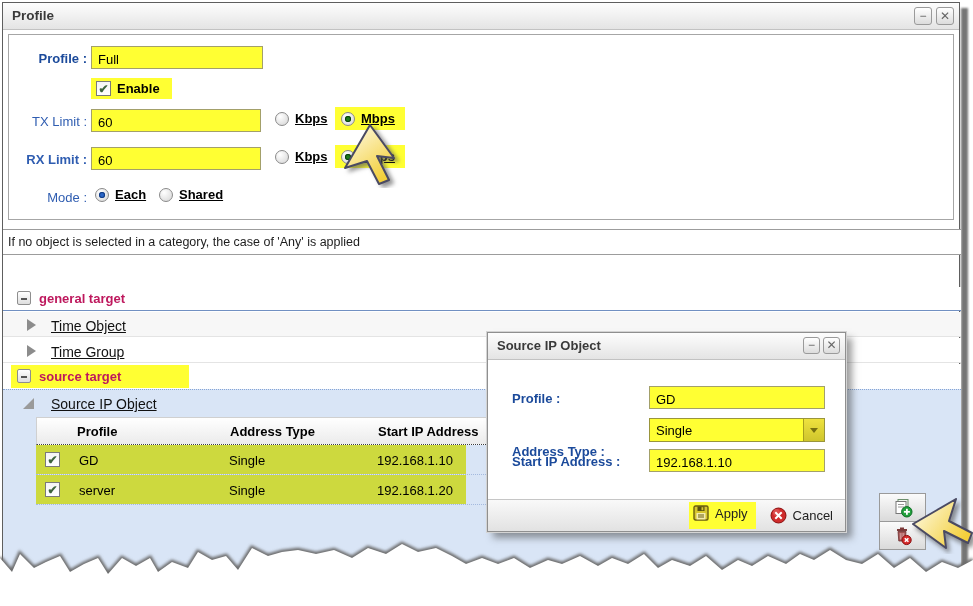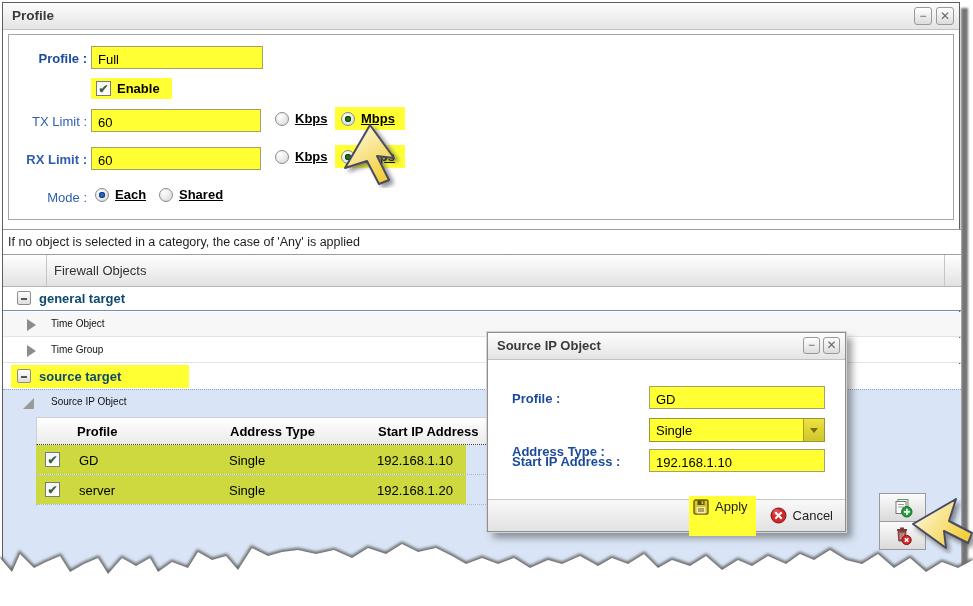--- a/index.html
+++ b/index.html
@@ -55,22 +55,22 @@
   .fwheader .div2 { position:absolute; left:941px; top:0; width:1px; height:100%; background:#c6c6c6; }
 
   
   .trow1 { position:absolute; left:0; width:958px; }
   .minusbox { position:absolute; width:14px; height:14px; border:1px solid #8e8e8e; border-radius:2px;
               background:linear-gradient(#ffffff,#dedede); }
   .minusbox::after { content:""; position:absolute; left:3px; top:6px; width:6px; height:2px; background:#555; }
   .tri-r { position:absolute; width:0; height:0; border-left:9px solid #8c8c8c;
            border-top:6px solid transparent; border-bottom:6px solid transparent; }
   .tri-d { position:absolute; width:0; height:0; border-bottom:11px solid #9a9a9a; border-left:11px solid transparent; }
-  .grp-label { position:absolute; font-size:13px; font-weight:bold; color:#0c4a6e; }
-  .item-label { position:absolute; font-size:10px; color:#111; }
+  .grp-label { position:absolute; font-size:13px; font-weight:bold; color:#be185d; }
+  .item-label { position:absolute; font-size:14px; color:#111;text-decoration:underline; }
   .ylhl { position:absolute; background:#ffff33; }
 
   
   .bluepanel { position:absolute; left:0; top:386px; width:958px; height:190px;
                background:#d9e5f6; border-top:1px dotted #86a5d6; }
 
   
   .tbl { position:absolute; left:33px; top:27px; width:454px; }
   .tbl-head { position:relative; height:28px; background:linear-gradient(#ffffff,#ebebeb);
               border:1px solid #d0d0d0; border-bottom:1px dotted #3c3c3c; }
@@ -103,21 +103,21 @@
              border:1px solid #9a953c; font-size:13px; padding:4px 0 0 6px; }
   .selarrow { position:absolute; right:0; top:0; width:21px; height:22px;
               background:linear-gradient(#eee23f,#cfc52c); border-left:1px solid #a89f1f;
               display:flex; align-items:center; justify-content:center; }
   .selarrow::after { content:""; width:0; height:0; border-top:5px solid #77700f;
                      border-left:4px solid transparent; border-right:4px solid transparent; }
   .pfooter { position:absolute; left:0; bottom:0; width:100%; height:32px;
              background:linear-gradient(#f9f9f9,#e2e2e2); border-top:1px solid #c6c6c6;
              display:flex; align-items:center; justify-content:flex-end; padding-right:12px; gap:14px; }
   .footbtn { display:flex; align-items:center; gap:6px; cursor:pointer; font-size:13px; color:#222; }
-  .footbtn.apply { background:#ffff33; padding:3px 8px 21px 4px; }
+  .footbtn.apply { background:#ffff33; padding:3px 8px 8px 4px; }
 
   
   .cursor1 { position:absolute; left:338px; top:124px; z-index:60; }
   .cursor2 { position:absolute; left:912px; top:492px; z-index:60; }
   .tear { position:absolute; left:0; top:528px; z-index:50; }
 </style>
 </head>
 <body>
 
 <div class="canvas">
@@ -172,25 +172,20 @@
       <div class="radiogrp" style="left:150px; top:152px;">
         <span class="radio"></span>
         <span class="rlab">Shared</span>
       </div>
     </div>
 
     <div class="msgbar">
       <span>If no object is selected in a category, the case of 'Any' is applied</span>
     </div>
 
-    <div class="fwheader">
-      <span class="div1"></span>
-      <span class="txt">Firewall Objects</span>
-      <span class="div2"></span>
-    </div>
 
     <div class="trow1" style="top:284px; height:24px; background:#fff; border-bottom:1px solid #7190c2;">
       <span class="minusbox" style="left:14px; top:4px;"></span>
       <span class="grp-label" style="left:36px; top:4px;">general target</span>
     </div>
 
     <div class="trow1" style="top:309px; height:25px; background:#f7f7f7; border-bottom:1px solid #e4e4e4;">
       <span class="tri-r" style="left:24px; top:7px;"></span>
       <span class="item-label" style="left:48px; top:6px;">Time Object</span>
     </div>

